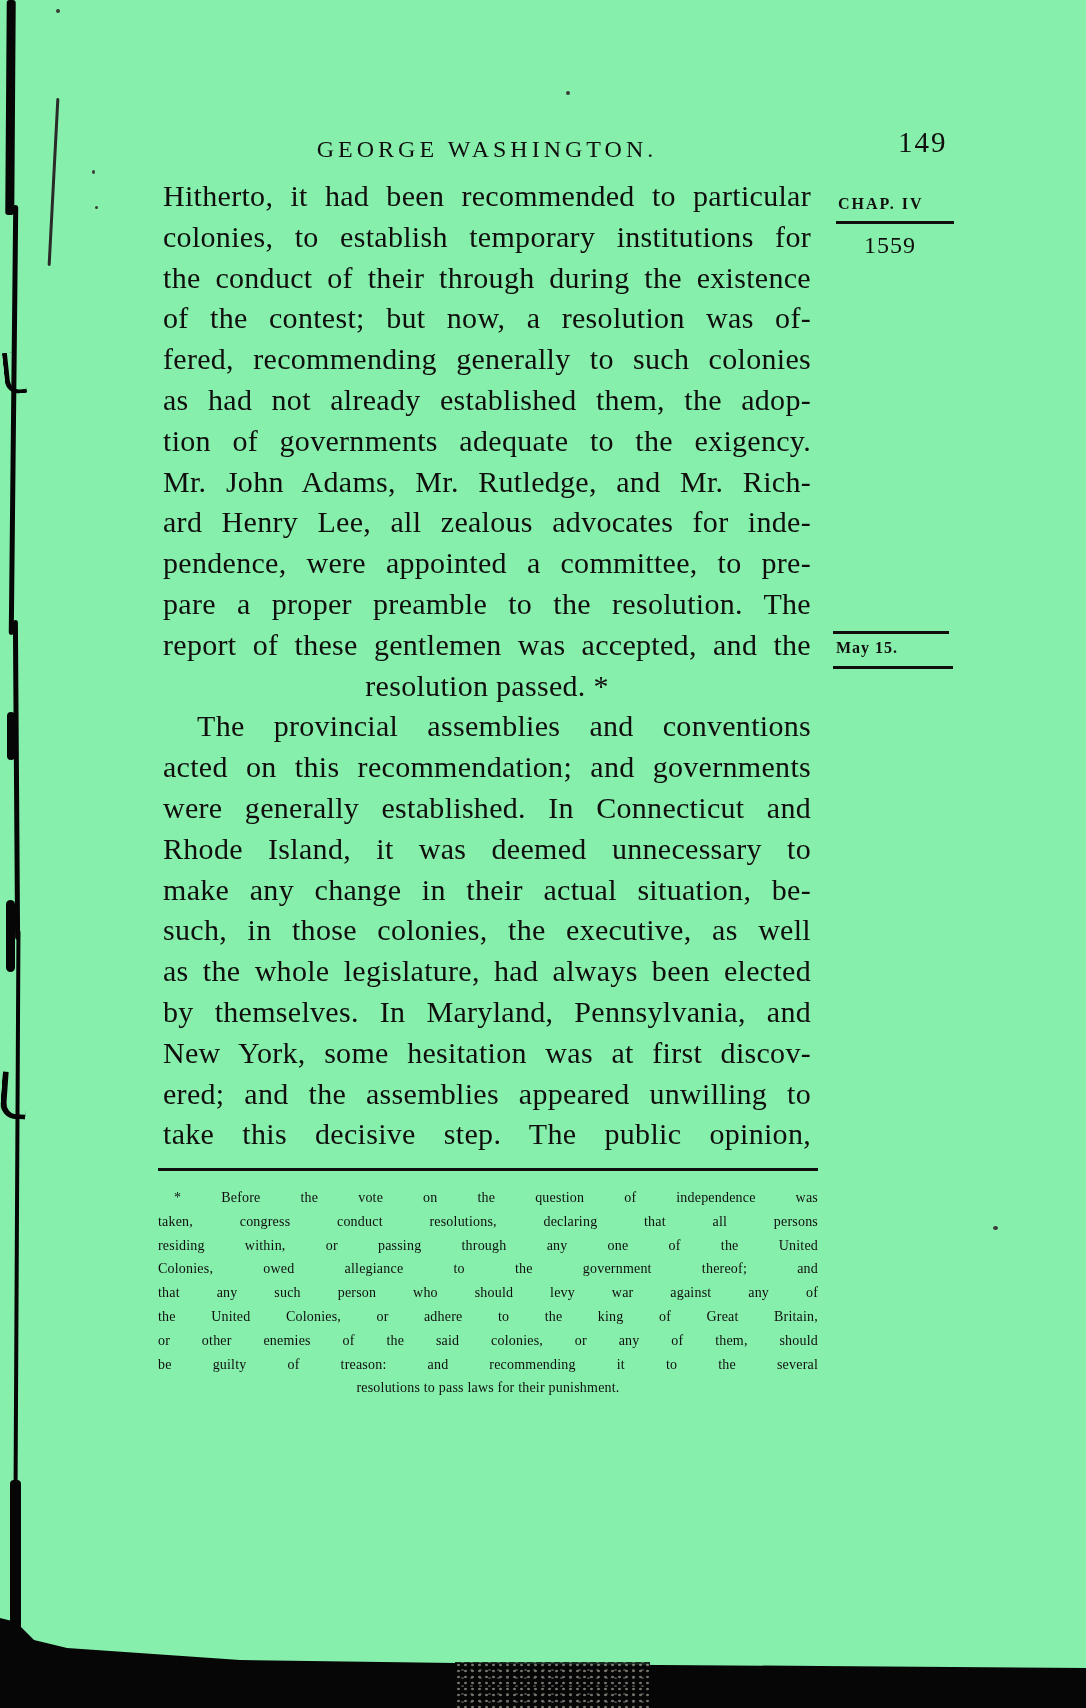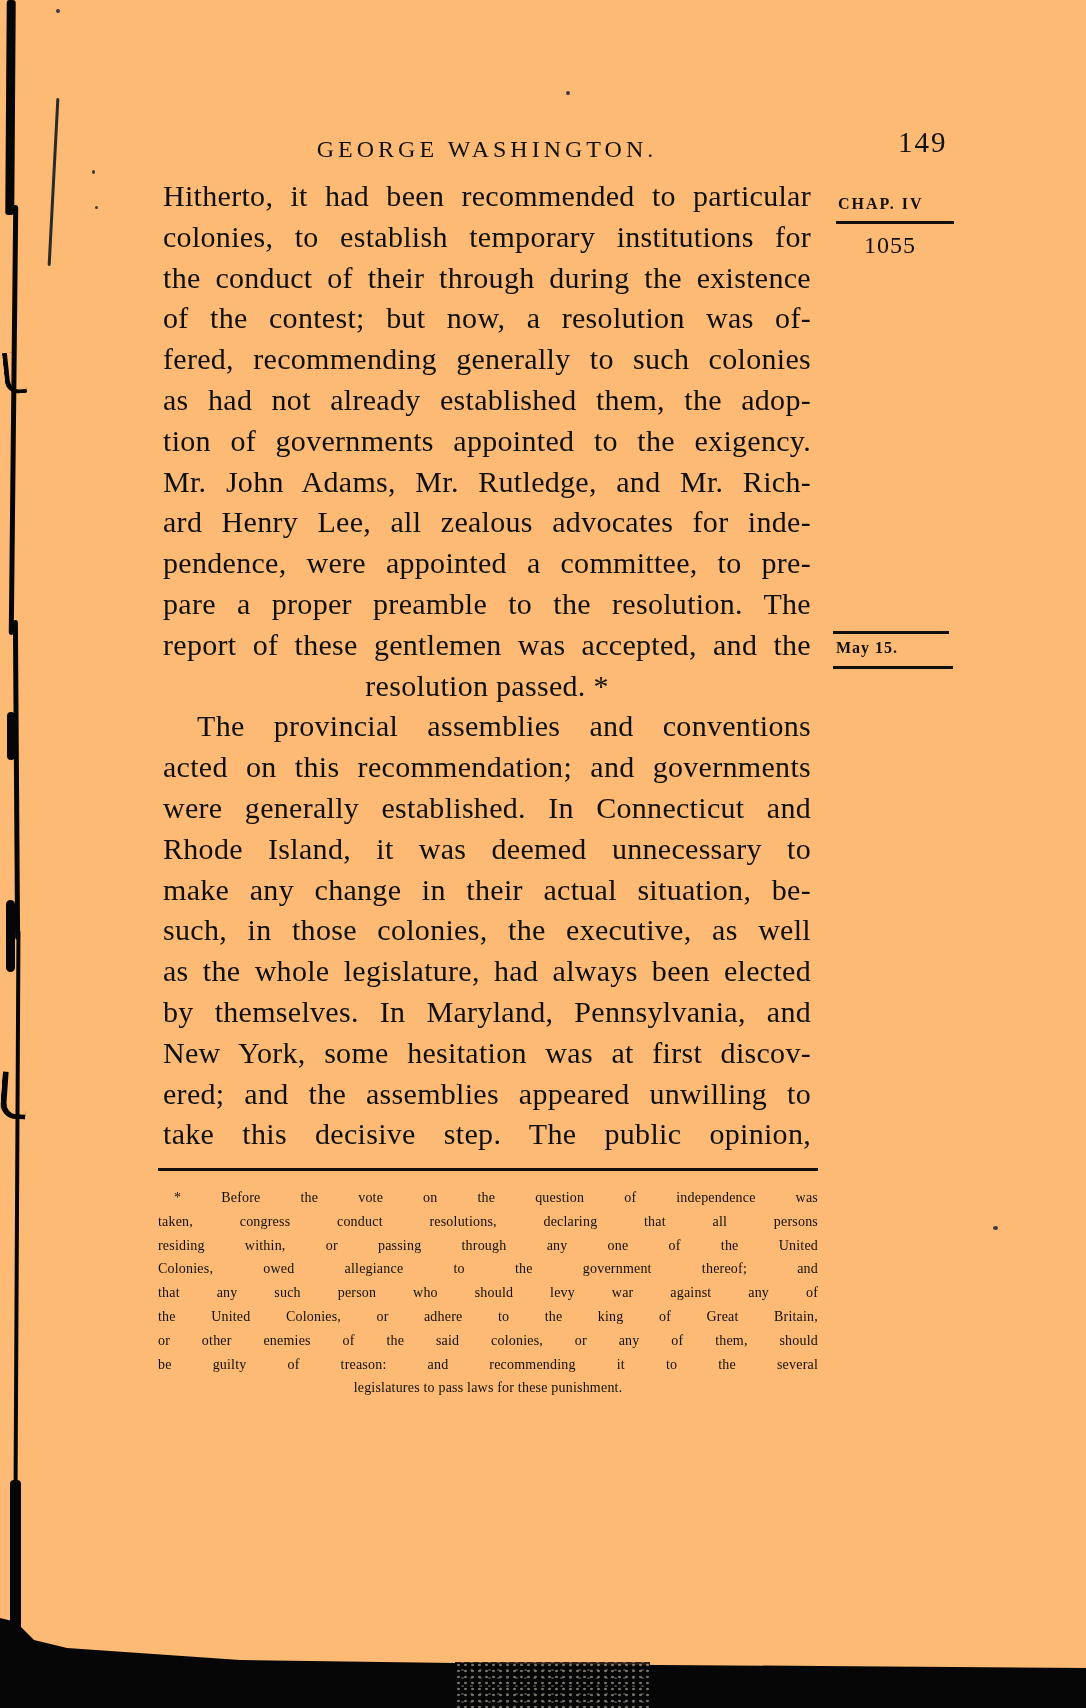--- a/index.html
+++ b/index.html
@@ -1,19 +1,19 @@
 <!DOCTYPE html>
 <html><head>
 <meta charset="utf-8">
 <style>
   html,body{margin:0;padding:0;background:#e9e7e0;}
   .page{
     position:relative;
     width:1086px;height:1708px;
-    background:#fdba74;
+    background:#86efac;
     overflow:hidden;
     font-family:"Liberation Serif","DejaVu Serif",serif;
     color:#100f0d;
   }
   
   .running-header{
     position:absolute;top:136px;left:163px;width:648px;
     text-align:center;font-size:24px;letter-spacing:4px;
     font-variant:small-caps;text-transform:uppercase;
   }
@@ -97,33 +97,33 @@
 </head>
 <body>
 
 <div class="page">
 
   <div class="running-header">GEORGE WASHINGTON.</div>
   <div class="page-number">149</div>
 
   <div class="chap">CHAP. IV</div>
   <div class="chap-rule"></div>
-  <div class="year">1055</div>
+  <div class="year">1559</div>
   <div class="date-rule-top"></div>
   <div class="date-note">May 15.</div>
   <div class="date-rule-bottom"></div>
 
   <div class="body-text">
       <div class="tline">Hitherto, it had been recommended to particular</div>
       <div class="tline">colonies, to establish temporary institutions for</div>
       <div class="tline">the conduct of their through during the existence</div>
       <div class="tline">of the contest; but now, a resolution was of-</div>
       <div class="tline">fered, recommending generally to such colonies</div>
       <div class="tline">as had not already established them, the adop-</div>
-      <div class="tline">tion of governments appointed to the exigency.</div>
+      <div class="tline">tion of governments adequate to the exigency.</div>
       <div class="tline">Mr. John Adams, Mr. Rutledge, and Mr. Rich-</div>
       <div class="tline">ard Henry Lee, all zealous advocates for inde-</div>
       <div class="tline">pendence, were appointed a committee, to pre-</div>
       <div class="tline">pare a proper preamble to the resolution.  The</div>
       <div class="tline">report of these gentlemen was accepted, and the</div>
       <div class="tline no-just">resolution passed. *</div>
       <div class="tline indent">The provincial assemblies and conventions</div>
       <div class="tline">acted on this recommendation; and governments</div>
       <div class="tline">were generally established.  In Connecticut and</div>
       <div class="tline">Rhode Island, it was deemed unnecessary to</div>
@@ -139,21 +139,21 @@
   <div class="fn-rule"></div>
   <div class="footnote">
       <div class="tline indent">* Before the vote on the question of independence was</div>
       <div class="tline">taken, congress conduct resolutions, declaring that all persons</div>
       <div class="tline">residing within, or passing through any one of the United</div>
       <div class="tline">Colonies, owed allegiance to the government thereof; and</div>
       <div class="tline">that any such person who should levy war against any of</div>
       <div class="tline">the United Colonies, or adhere to the king of Great Britain,</div>
       <div class="tline">or other enemies of the said colonies, or any of them, should</div>
       <div class="tline">be guilty of treason: and recommending it to the several</div>
-      <div class="tline no-just">legislatures to pass laws for these punishment.</div>
+      <div class="tline no-just">resolutions to pass laws for their punishment.</div>
     </div>
 
   <div class="art bind-1"></div>
   <div class="art bind-2"></div>
   <div class="art bind-3"></div>
   <div class="art bind-4"></div>
   <div class="art bind-5"></div>
   <div class="art blob-1"></div>
   <div class="art blob-2"></div>
   <div class="art hook"></div>

